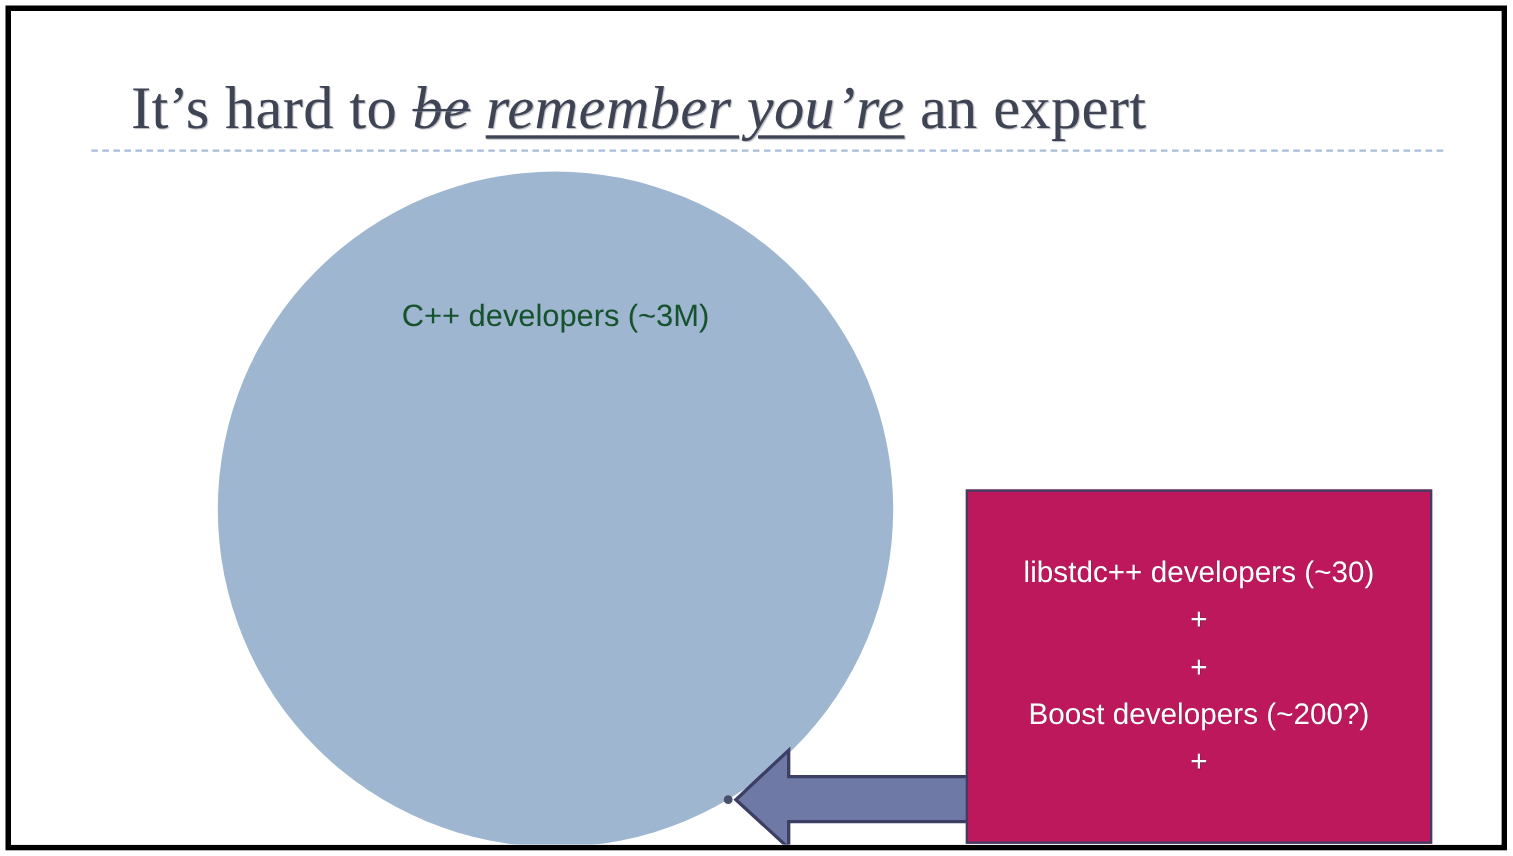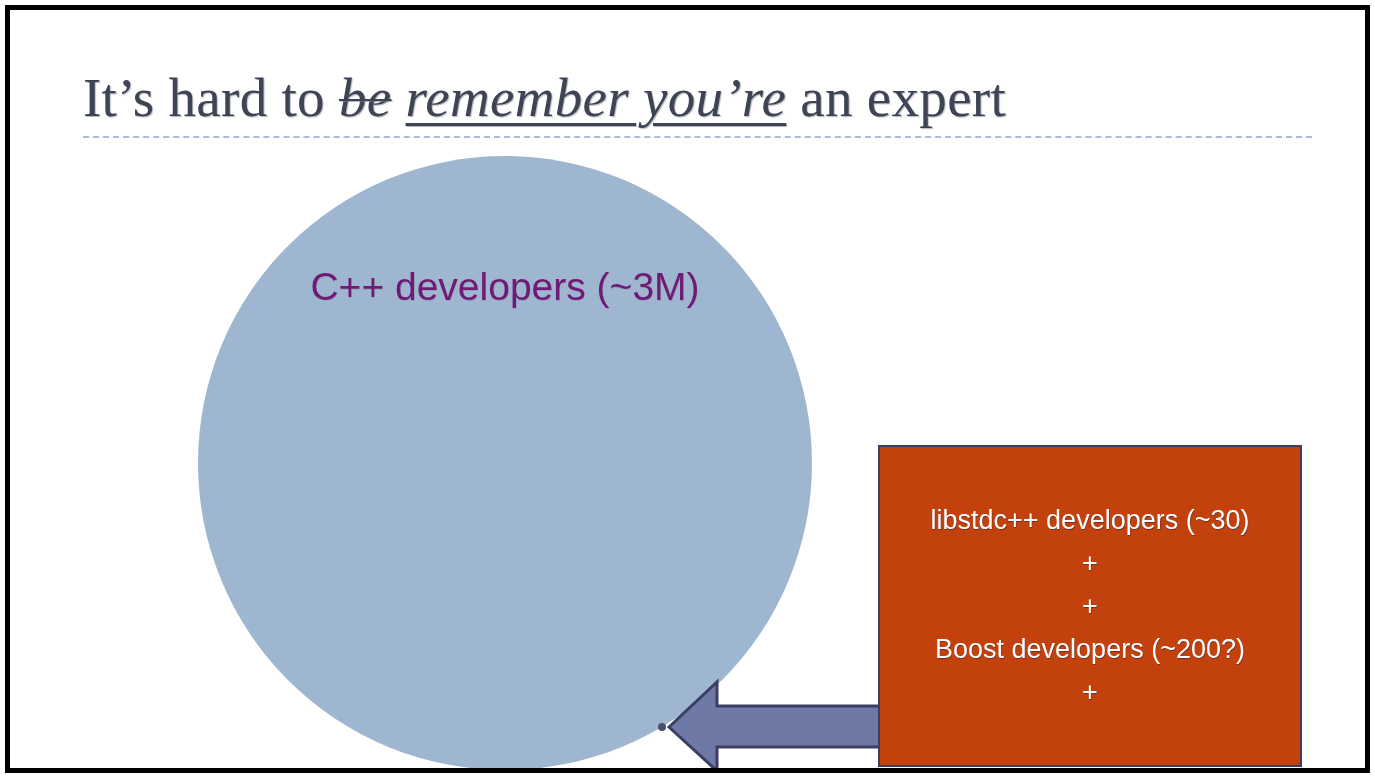--- a/index.html
+++ b/index.html
@@ -47,20 +47,21 @@
     height: 76px;
   }
   #slide-title {
     font-family: "Liberation Serif", "DejaVu Serif", serif;
     font-size: 55px;
     line-height: 72px;
     color: #3f4454;
     white-space: nowrap;
     letter-spacing: 0.3px;
     text-shadow: 1px 1px 1px rgba(120,125,140,0.55);
+    margin-left: 36px;
   }
   #slide-title .seg-plain { }
   #slide-title .seg-strike {
     font-style: italic;
     text-decoration: line-through;
     text-decoration-thickness: 2px;
   }
   #slide-title .seg-italic-ul {
     font-style: italic;
     text-decoration: underline;
@@ -88,23 +89,23 @@
     border-radius: 50%;
     background: #9fb6d1;
   }
   #circle-label {
     position: absolute;
     left: 0;
     top: 113px;
     width: 614px;
     text-align: center;
     font-family: "Liberation Sans", sans-serif;
-    font-size: 39px;
+    font-size: 28px;
     line-height: 36px;
-    color: #701a75;
+    color: #14532d;
     text-shadow: 0.5px 0.5px 0.5px rgba(120,125,140,0.35);
   }
 
   
   #edge-dot {
     position: absolute;
     left: 648px;
     top: 713px;
     width: 8px;
     height: 8px;
@@ -127,21 +128,21 @@
     overflow: visible;
   }
 
   
   #expert-box {
     position: absolute;
     left: 868px;
     top: 435px;
     width: 424px;
     height: 322px;
-    background: #c2410c;
+    background: #be185d;
     border: 2px solid #3c3f63;
     box-sizing: border-box;
     display: flex;
     flex-direction: column;
     align-items: center;
     justify-content: center;
     padding: 6px 4px;
   }
   #expert-box .box-line {
     color: #ffffff;

